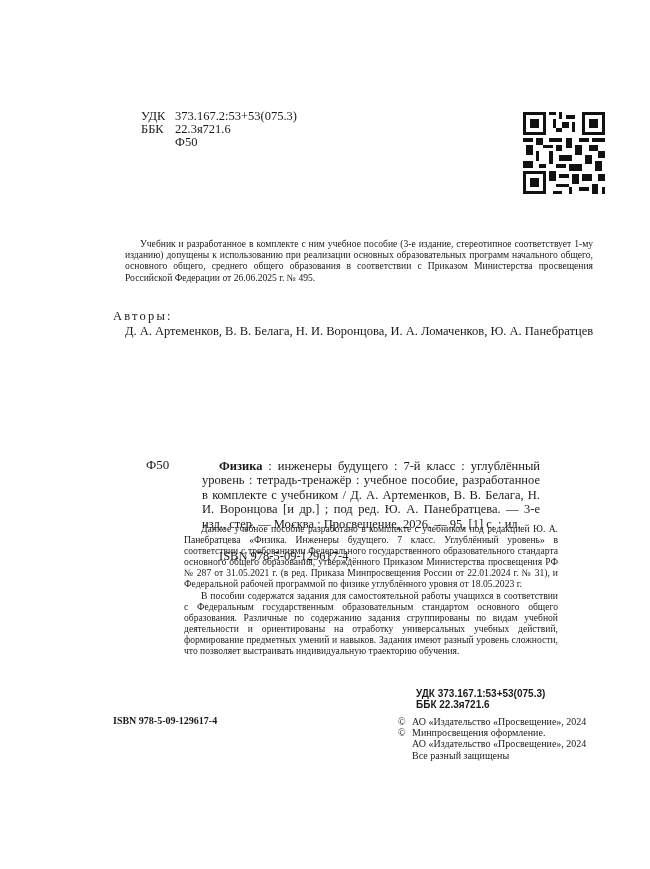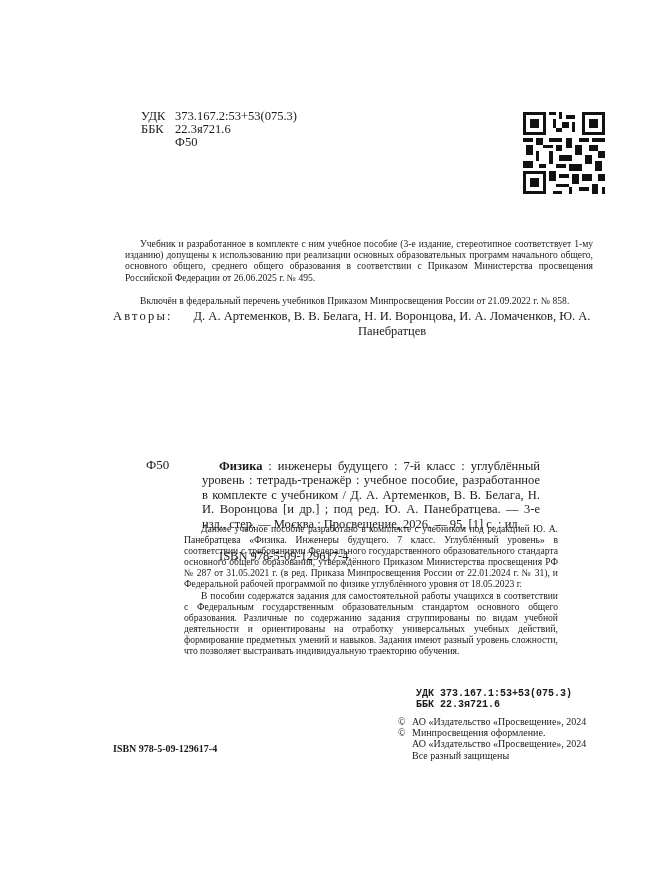--- a/index.html
+++ b/index.html
@@ -7,31 +7,31 @@
     width: 650px; height: 869px; background: #ffffff; position: relative; overflow: hidden;
     font-family: "DejaVu Serif", "Liberation Serif", serif; color: #1a1a1a;
   }
   .abs { position: absolute; }
   .codes { left: 113px; top: 110px; font-size: 12.5px; line-height: 13px; font-family: "Liberation Serif", serif; margin-left: 28px; }
   .codes .row { display: flex; }
   .codes .lbl { width: 34px; }
   .qr { left: 523px; top: 112px; width: 82px; height: 82px; }
   .approval { left: 113px; top: 226px; width: 492px; font-size: 9.6px; line-height: 11.2px; text-align: justify; font-family: "Liberation Serif", serif; }
   .approval p { margin: 12px; text-indent: 15px; }
-  .authors { left: 113px; top: 309px; width: 492px; font-size: 12.5px; line-height: 15px; font-family: "Liberation Serif", serif; display: flex; }
+  .authors { left: 113px; top: 309px; width: 492px; font-size: 12.5px; line-height: 15px; font-family: "Liberation Serif", serif; display: flex; flex-direction: column; }
   .authors .lbl { letter-spacing: 2.2px; width: 66px; flex: none; }
   .authors .names { flex: 1; text-align: center; }
   .biblio-code { left: 146px; top: 457px; font-size: 13px; font-family: "Liberation Serif", serif; }
   .biblio { left: 184px; top: 441px; width: 374px; font-size: 12.5px; line-height: 14.4px; text-align: justify; font-family: "Liberation Serif", serif; }
   .biblio p { margin: 18px; text-indent: 17px; }
   .biblio .bold { font-weight: bold; }
   .annot { left: 184px; top: 523px; width: 374px; font-size: 9.6px; line-height: 11.1px; text-align: justify; font-family: "Liberation Serif", serif; }
   .annot p { margin: 0; text-indent: 17px; }
-  .codes2 { left: 416px; top: 688px; font-size: 10px; line-height: 11px; font-weight: bold; font-family: Liberation Mono, monospace; }
-  .isbn-left { left: 113px; top: 743px; font-size: 10px; font-weight: bold; font-family: "Liberation Serif", serif; }
+  .codes2 { left: 416px; top: 688px; font-size: 10px; line-height: 11px; font-weight: bold; font-family: Liberation Sans, sans-serif; }
+  .isbn-left { left: 113px; top: 715px; font-size: 10px; font-weight: bold; font-family: "Liberation Serif", serif; }
   .copyright { left: 398px; top: 716px; font-size: 10px; line-height: 11.2px; font-family: "Liberation Serif", serif; }
   .copyright .line { display: flex; }
   .copyright .sym { width: 14px; flex: none; }
 </style>
 </head>
 <body>
 
 <div class="abs codes">
   <div class="row">
       <span class="lbl">УДК</span>
@@ -98,21 +98,20 @@
         <rect x="14" y="23" width="1" height="2"></rect>
         <rect x="17" y="23" width="3" height="1"></rect>
         <rect x="21" y="22" width="2" height="3"></rect>
         <rect x="24" y="23" width="1" height="2"></rect>
     </g>
   </svg>
 </div>
 
 <div class="abs approval">
   <p>Учебник и разработанное в комплекте с ним учебное пособие (3-е издание, стереотипное соответствует 1-му изданию) допущены к использованию при реализации основных образовательных программ начального общего, основного общего, среднего общего образования в соответствии с Приказом Министерства просвещения Российской Федерации от 26.06.2025 г. № 495.</p>
-  <p>Включён в федеральный перечень учебников Приказом Минпросвещения России от 21.09.2022 г. № 858.</p>
 </div>
 
 <div class="abs authors">
   <span class="lbl">Авторы:</span>
   <span class="names">Д. А. Артеменков, В. В. Белага, Н. И. Воронцова, И. А. Ломаченков, Ю. А. Панебратцев</span>
 </div>
 
 <div class="abs biblio-code">Ф50</div>
 <div class="abs biblio">
   <p><span class="bold">Физика</span><span> : инженеры будущего : 7-й класс : углублённый уровень : тетрадь-тренажёр : учебное пособие, разработанное в комплекте с учебником / Д. А. Артеменков, В. В. Белага, Н. И. Воронцова [и др.] ; под ред. Ю. А. Панебратцева. — 3-е изд., стер. — Москва : Просвещение, 2026. — 95, [1] с. : ил.</span></p>

